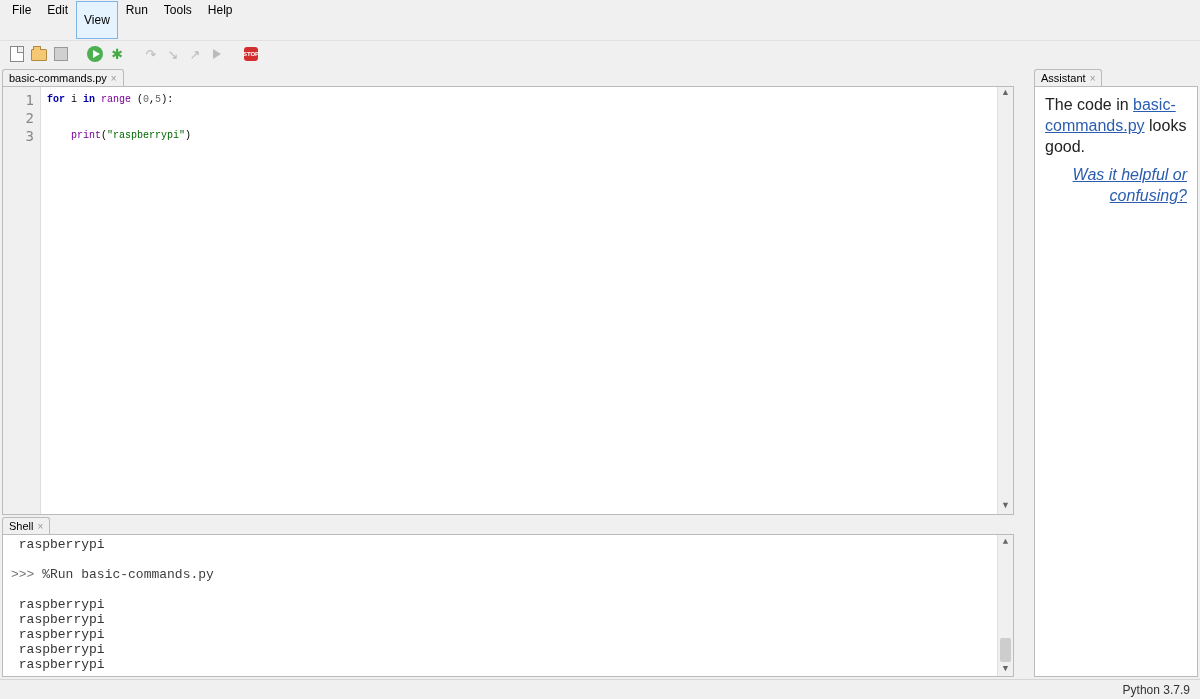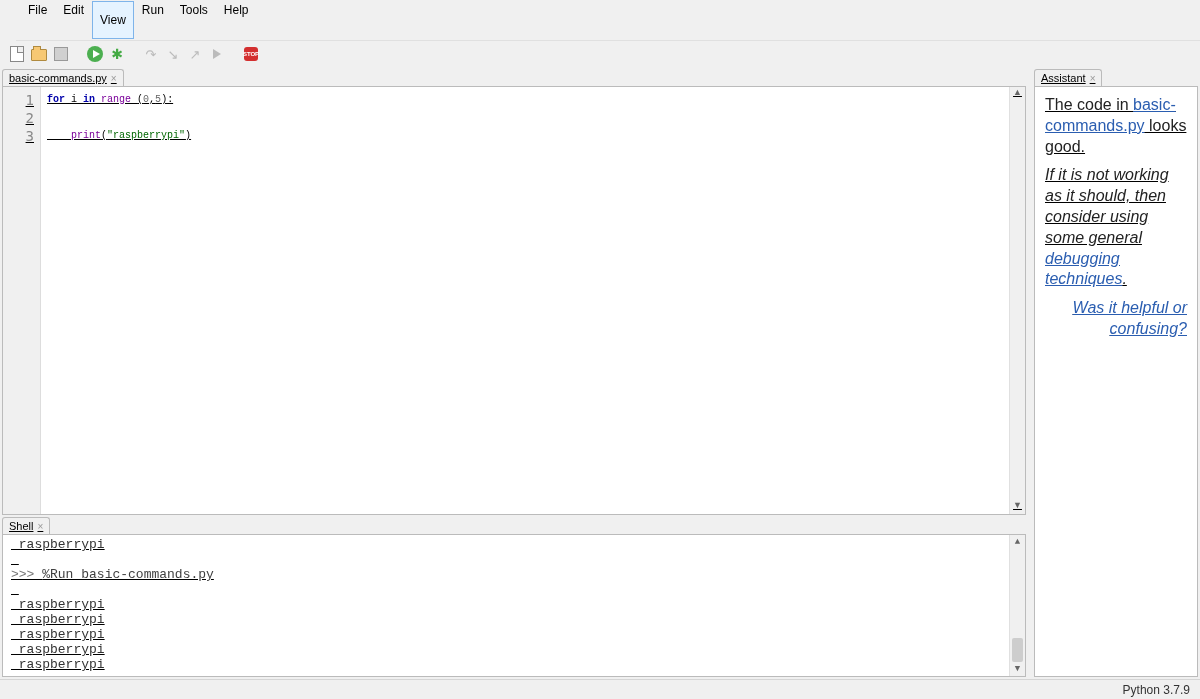--- a/index.html
+++ b/index.html
@@ -11,21 +11,20 @@
   height: 699px;
   display: flex;
   flex-direction: column;
   overflow: hidden;
 }
 .menubar {
   display: flex;
   background: #f0f0f0;
   padding: 1px 4px;
   border-bottom: 1px solid #e0e0e0;
-  margin-left: 16px;
 }
 .menubar .menu-item {
   padding: 2px 8px;
   cursor: pointer;
   font-size: 12px;
 }
 .menubar .menu-item.highlight { border: 1px solid #7eb4ea; background: #e5f3ff; padding: 11px 7px; }
 
 .toolbar {
   display: flex;
@@ -49,23 +48,22 @@
 .run-wrap { width:16px;height:16px;background:#4caf50;border-radius:50%;display:flex;align-items:center;justify-content:center;padding-left:2px;}
 .icon-debug { color:#4a4; font-size:14px;}
 .icon-step { color:#bbb; font-size:13px;}
 .icon-resume{ width:0;height:0;border-left:8px solid #bbb;border-top:5px solid transparent;border-bottom:5px solid transparent;}
 .icon-stop { width:14px;height:14px;background:#d32f2f;border-radius:3px;display:flex;align-items:center;justify-content:center;color:#fff;font-size:6px;font-weight:bold;}
 
 .workspace {
   flex: 1;
   display: flex;
   padding: 2px;
-  gap: 0;
+  gap: 12px;
   min-height: 0;
-  text-decoration: underline;
 }
 .left-col { flex: 1; display: flex; flex-direction: column; gap: 2px; min-width: 0;}
 .right-col { width: 172px; display: flex; flex-direction: column; padding-left: 8px; }
 
 .panel { display: flex; flex-direction: column; background: #f0f0f0; }
 .editor-panel { flex: 1; min-height: 0;}
 .shell-panel { height: 160px; }
 
 .tabrow { display: flex; }
 .tab {
@@ -272,23 +270,20 @@
       <div class="tabrow">
         <div class="tab">
           <span>Assistant</span>
           <span class="close">×</span>
         </div>
       </div>
       <div class="assistant-body">
         <p>
           <span>The code in </span><a href="#">basic-commands.py</a><span> looks good.</span>
         </p>
-        <p class="italic">
-          <span>If it is not working as it should, then consider using some general </span><a href="#">debugging techniques</a><span>.</span>
-        </p>
         <p class="helpful">
           <a href="#">Was it helpful or confusing?</a>
         </p>
       </div>
     </div>
     <div style="width:16px;position:absolute;"></div>
   </div>
 </div>
 
 <div class="statusbar">

